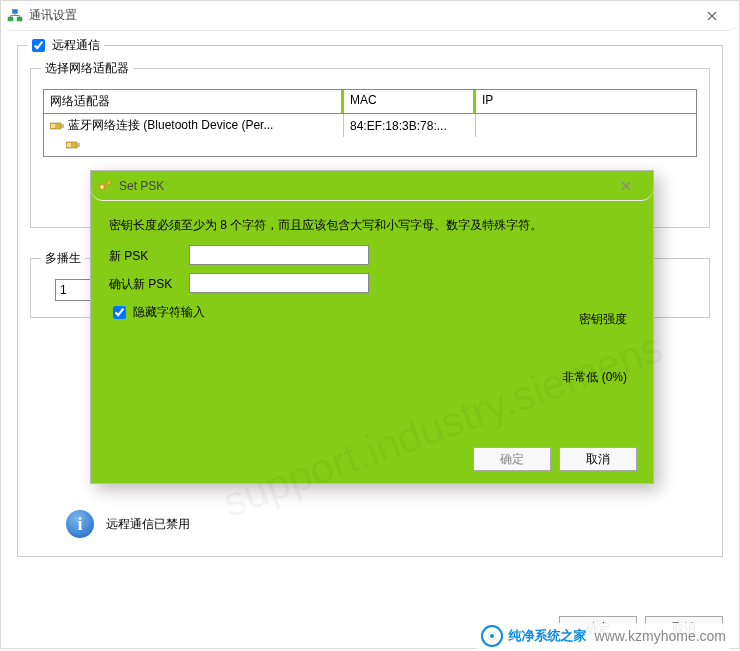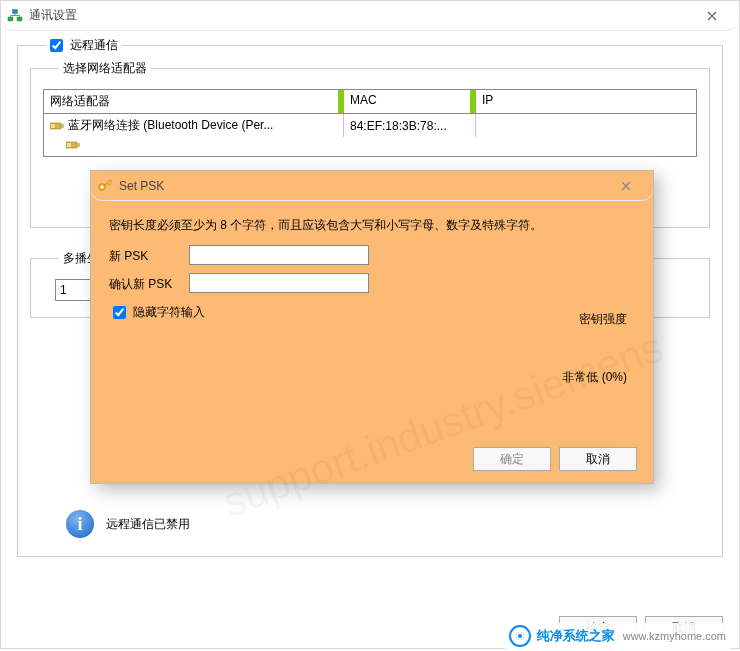--- a/index.html
+++ b/index.html
@@ -44,42 +44,42 @@
     height: calc(100% - 30px);
   }
   .groupbox {
     border: 1px solid #ccc;
     position: relative;
     padding: 12px 12px 12px 12px;
     margin-bottom: 14px;
   }
   .groupbox > .legend {
     position: absolute;
-    top: -9px; left: 28px;
+    top: -9px; left: 10px;
     background: #fff;
     padding: 0 4px;
     display: inline-flex; align-items: center;
     gap: 4px;
   }
   .legend input[type="checkbox"] { margin: 0 3px 0 0; vertical-align: middle; }
 
   .gb-outer { height: 512px; }
   .gb-inner { margin-top: 10px; height: 160px; padding-top: 14px; }
 
   .table-wrap {
     border: 1px solid #888;
     margin: 6px 0 0 0;
   }
   .thead {
     display: flex;
     border-bottom: 1px solid #888;
   }
   .th {
     padding: 3px 6px;
-    border-right: 6px solid #84cc16;
+    border-right: 3px solid #84cc16;
     font-weight: normal;
     background: #fff;
   }
   .th.last, .td.last { border-right: none; }
   .tr { display: flex; }
   .td {
     padding: 3px 6px;
     border-right: 1px solid #f9a8d4;
     overflow: hidden;
     white-space: nowrap;
@@ -128,21 +128,21 @@
     cursor: pointer;
   }
   .btn:disabled { color: #888; }
 
   
   .modal {
     position: absolute;
     left: 90px; top: 170px;
     width: 564px; height: 314px;
     border: 1px solid #bbb;
-    background: #fdba74;
+    background: #84cc16;
     box-shadow: 6px 6px 16px rgba(0,0,0,0.25);
   }
   .modal .titlebar { border-bottom: 1px solid #eee; }
   .modal .content {
     padding: 14px 18px 10px 18px;
     position: relative;
     height: calc(100% - 30px);
   }
   .key-icon {
     width: 16px; height: 16px; display: inline-block;
@@ -197,21 +197,21 @@
   .page-wm .logo {
     width: 22px; height: 22px; border-radius: 50%;
     border: 2px solid #0b8be6;
     display: flex; align-items: center; justify-content: center;
   }
   .page-wm .logo-inner {
     width: 8px; height: 8px; border-radius: 50%; background: #0b8be6;
     box-shadow: 0 0 0 2px #fff inset;
   }
   .page-wm .cn { color: #0b8be6; font-weight: 600; }
-  .page-wm .url { color: #888; margin-left: 2px; font-size: 11px; }
+  .page-wm .url { color: #888; margin-left: 2px; font-size: 14px; }
 
   .adapter-icon { width: 14px; height: 12px; display:inline-block; }
   .list-ext {
     padding: 2px 6px 2px 22px;
   }
 </style>
 </head>
 <body>
 
 <div class="window">

